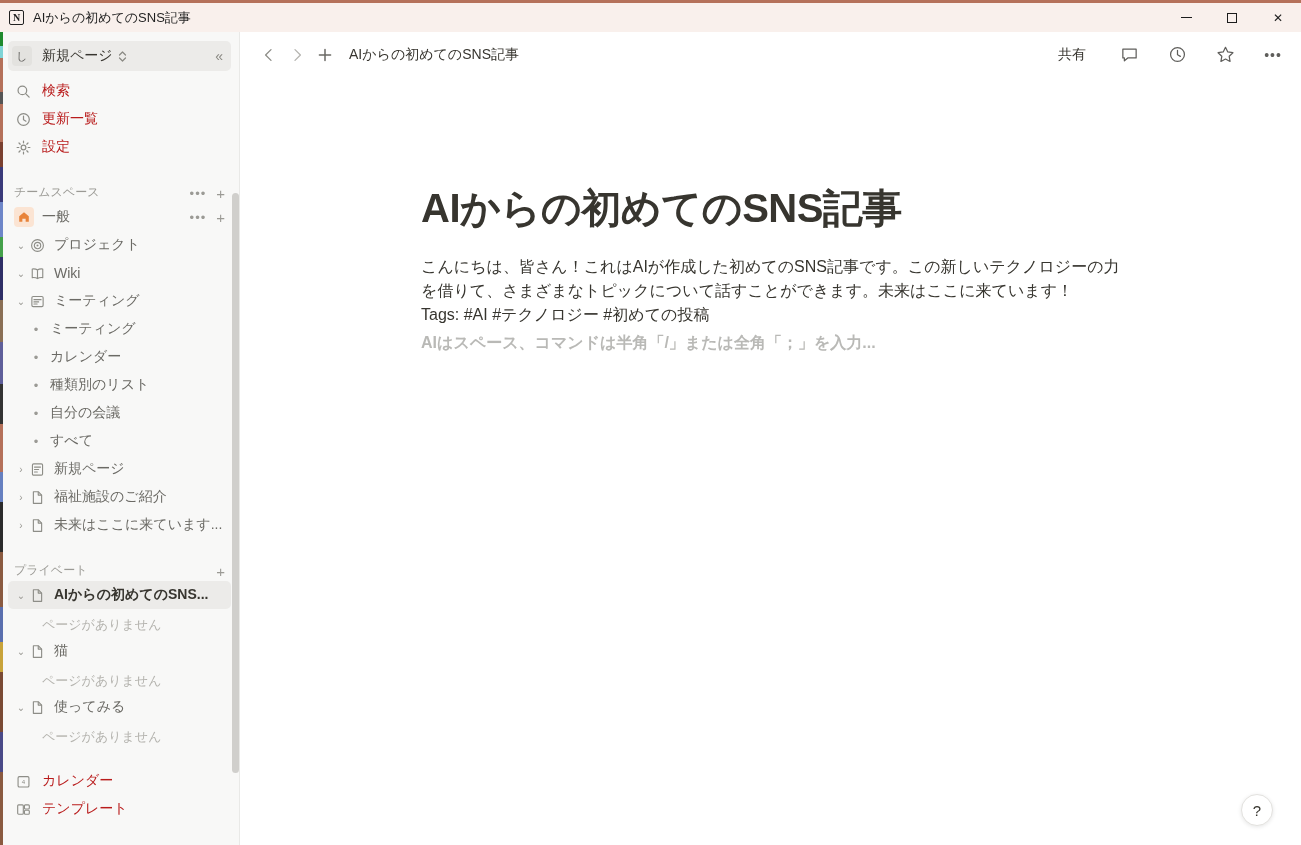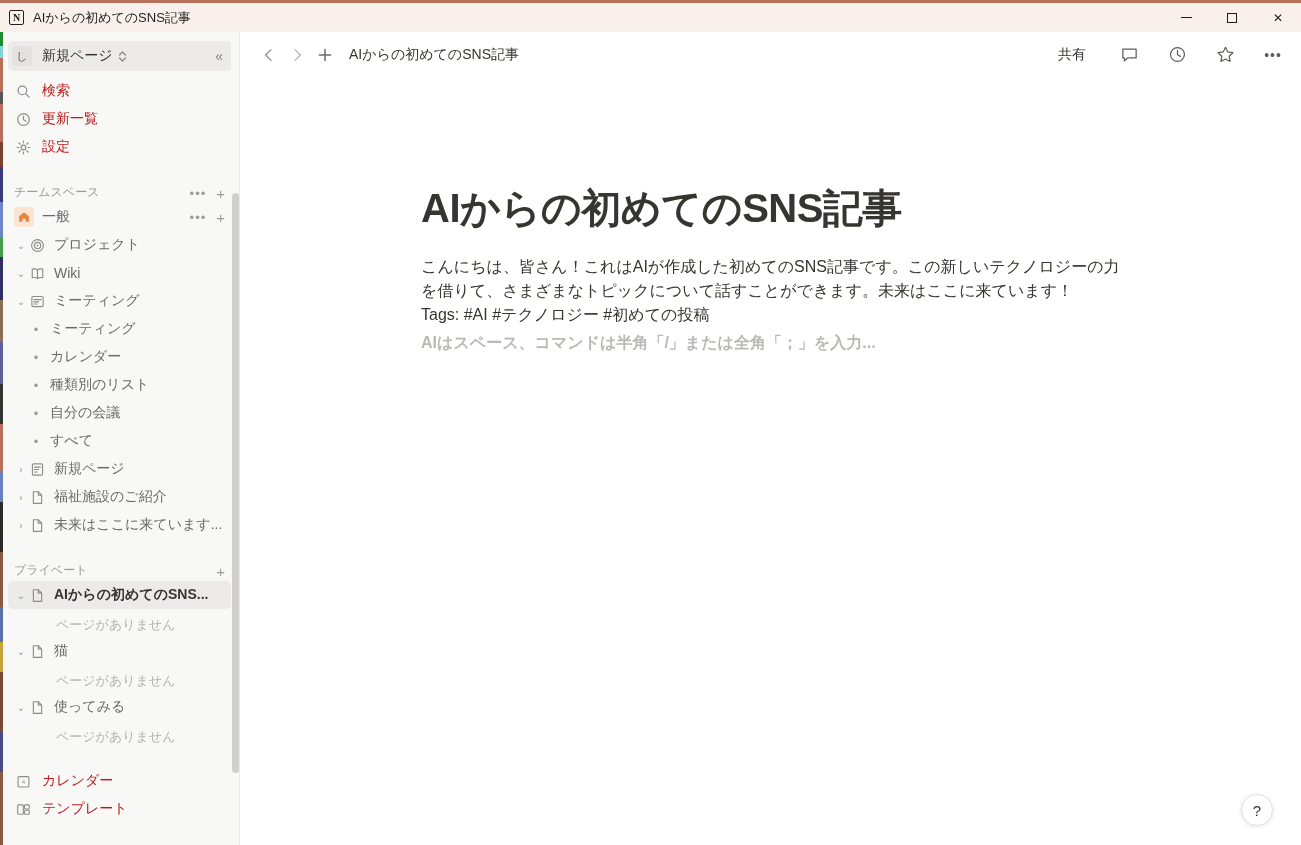--- a/index.html
+++ b/index.html
@@ -238,21 +238,21 @@
     color: #9b9a95; font-size: 13px;
     display: flex; align-items: center; justify-content: center;
   }
   .sub-label {
     margin-left: 8px;
     font-size: 14px; color: #6b6a65;
     white-space: nowrap;
   }
   .empty-row {
     height: 28px;
-    margin: 0 20px;
+    margin: 0 6px;
     padding: 4px 6px 0 36px;
     display: flex; align-items: center;
     font-size: 13px;
     color: #b4b3ae;
     white-space: nowrap;
   }
   .sb-bottom { margin-top: 18px; }
 
   
   .main {

